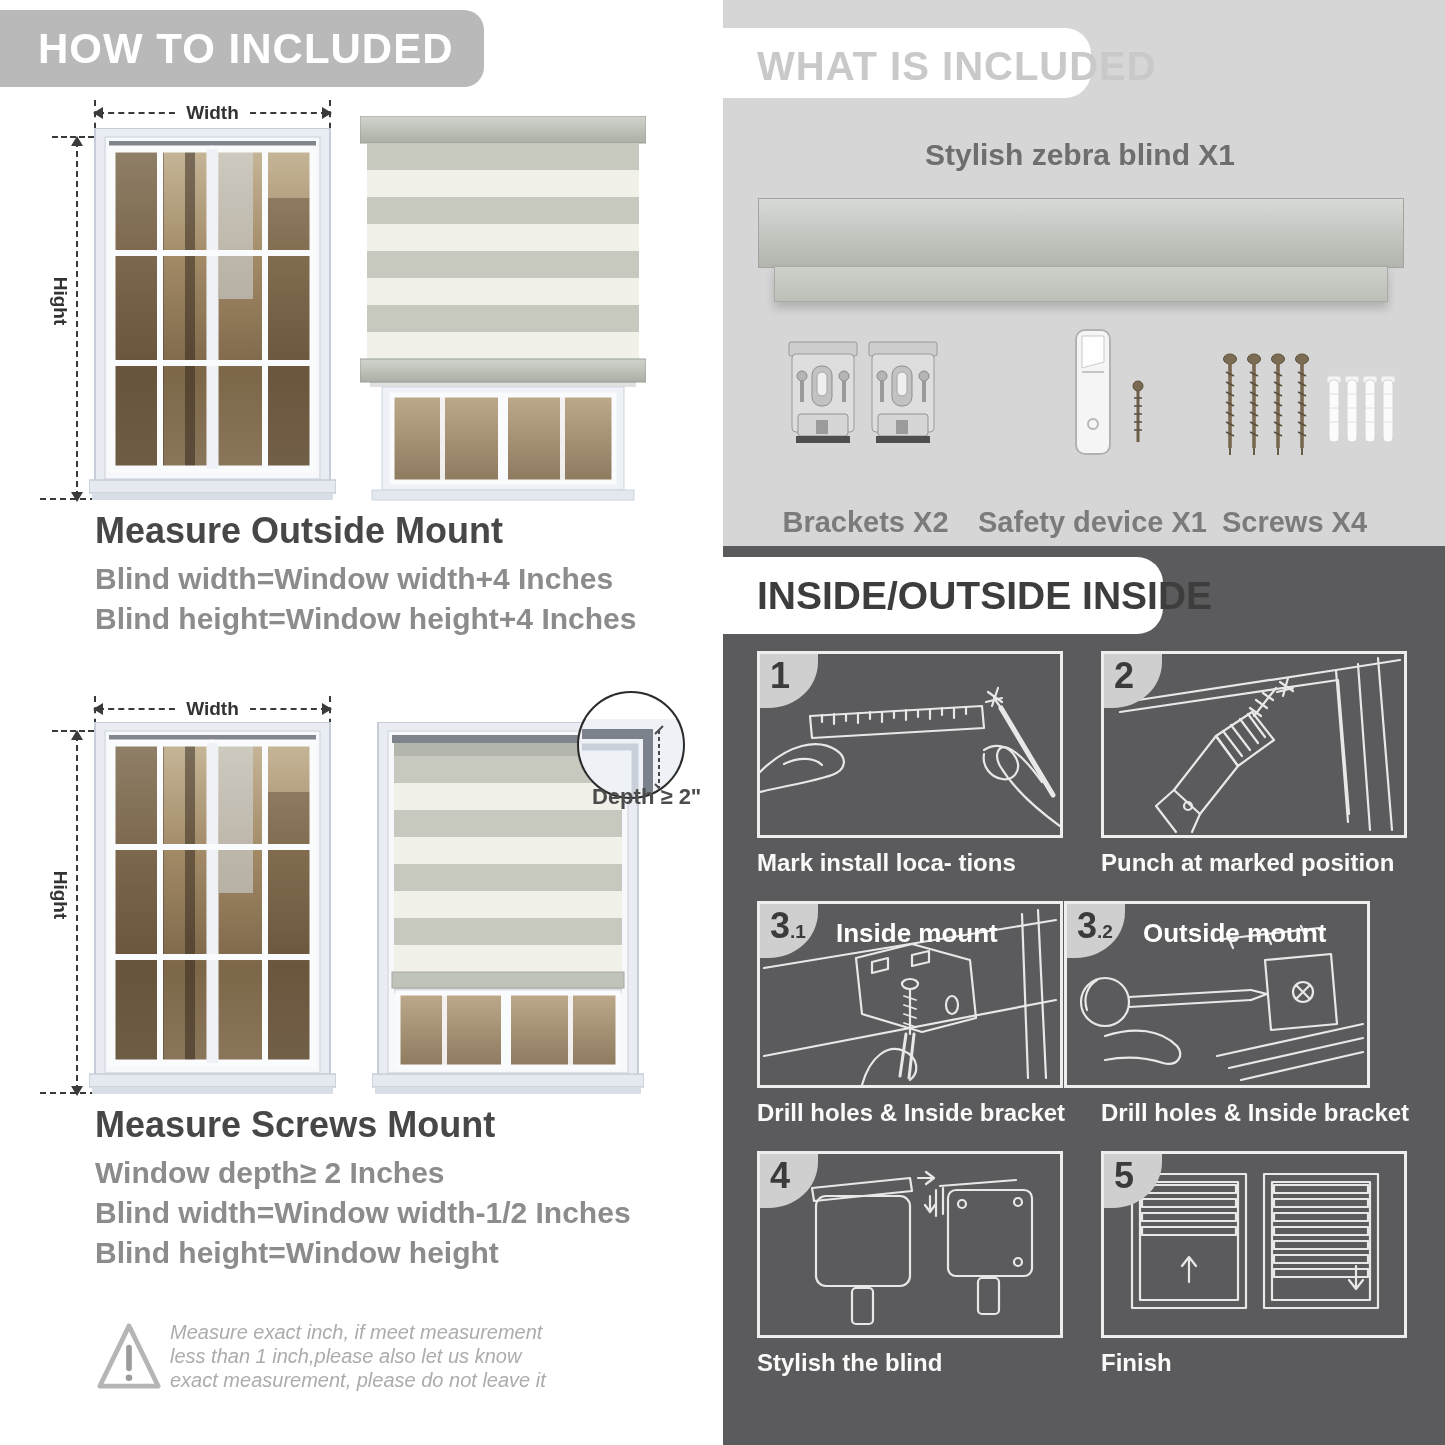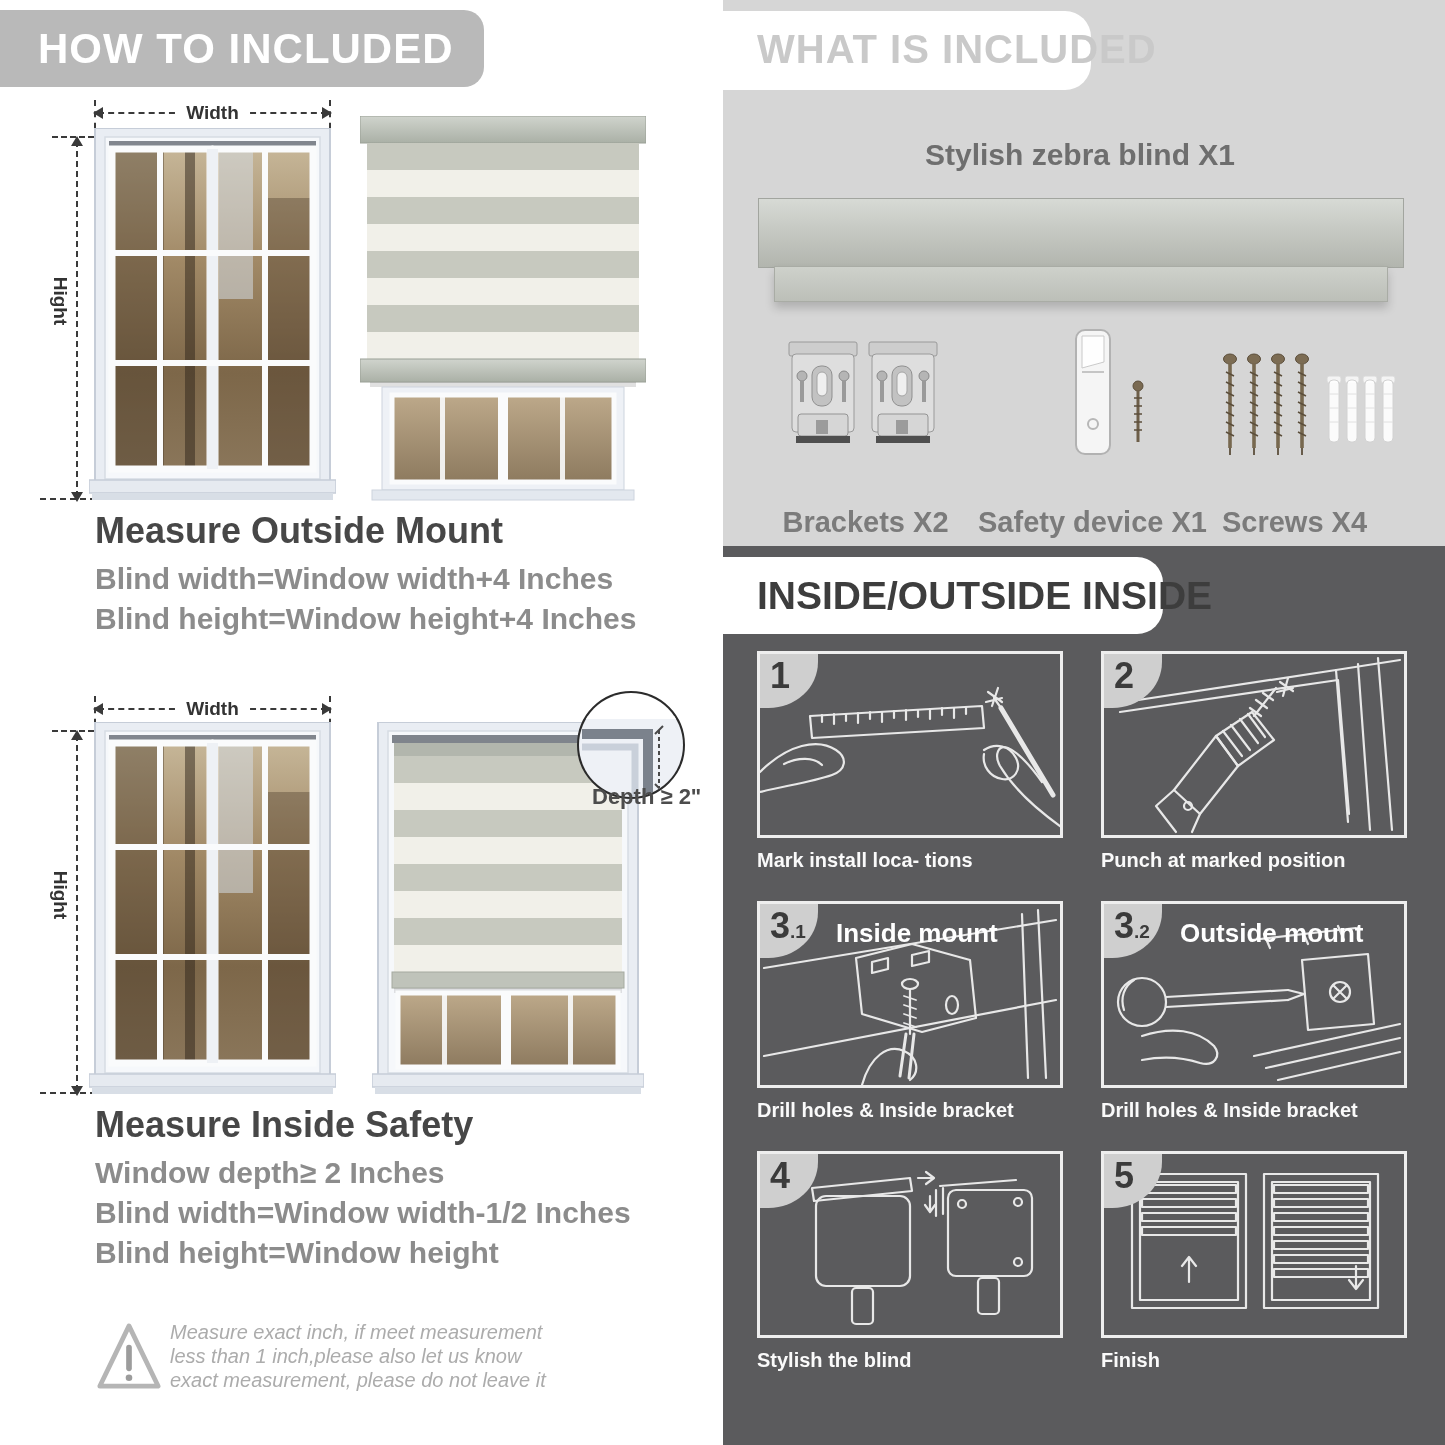--- a/index.html
+++ b/index.html
@@ -26,41 +26,41 @@
   .harrow .ahv.t{top:-2px;border-bottom:10px solid #3a3a3a;border-top:none;}
   .harrow .ahv.b{bottom:-2px;border-top:10px solid #3a3a3a;border-bottom:none;}
   .vguide{width:0;height:40px;border-left:2px dashed #3a3a3a;}
   .hguide{height:0;border-top:2px dashed #3a3a3a;}
   .hlabel{width:60px;text-align:center;font-size:19px;font-weight:700;color:#333;transform:rotate(90deg);}
   .depth-label{font-size:22px;font-weight:700;color:#4c4c4c;white-space:nowrap;}
   .warn-text{width:400px;font-size:20px;line-height:24px;color:#acacac;}
   
   .rt-bg{left:723px;top:0;width:722px;height:546px;background:#d6d6d6;}
   .pill{background:#ffffff;border-radius:0 26px 26px 0;}
-  .rt-pill{left:705px;top:11px;width:386px;height:79px;}
+  .rt-pill{left:705px;top:28px;width:386px;height:70px;}
   .rt-pill span{display:block;font-size:40px;font-weight:700;color:#c9c9c9;line-height:77px;
                 padding-left:52px;letter-spacing:1px;white-space:nowrap;}
   .blind-label{left:860px;top:138px;width:440px;text-align:center;font-size:30px;font-weight:700;color:#6e6e6e;}
   .rail-main{left:758px;top:198px;width:644px;height:68px;border:1px solid #a2a59f;
              background:linear-gradient(180deg,#d7dad5 0%,#c6c9c3 45%,#b2b5ae 100%);}
   .rail-lower{left:774px;top:266px;width:612px;height:34px;border:1px solid #a9aca5;
               background:linear-gradient(180deg,#ced1cb,#bcbfb8);box-shadow:0 6px 9px rgba(0,0,0,0.18);}
   .item-label{top:466px;font-size:29px;font-weight:700;color:#7b7b7b;text-align:center;white-space:nowrap;margin-top:40px;}
   
   .rb-bg{left:723px;top:546px;width:722px;height:899px;background:#5b5b5d;}
   .rb-pill{left:705px;top:557px;width:458px;height:77px;}
   .rb-pill span{display:block;font-size:39px;font-weight:700;color:#3d3d3d;line-height:77px;
                 padding-left:52px;white-space:nowrap;}
   .frame{width:306px;height:187px;border:3px solid #eeeeee;box-sizing:border-box;}
   .badge{position:absolute;left:0;top:0;width:58px;height:54px;background:#cfcfcf;
          border-radius:0 0 85% 0;color:#3b3b3b;font-weight:700;font-size:36px;
          padding:2px 0 0 10px;box-sizing:border-box;line-height:40px;}
   .badge .sub{font-size:19px;}
   .steptitle{position:absolute;left:76px;top:14px;font-size:26px;font-weight:700;color:#ffffff;white-space:nowrap;text-align:center;}
-  .cap{width:345px;font-size:20px;font-weight:700;color:#fafafa;white-space:nowrap;}
+  .cap{width:345px;font-size:24px;font-weight:700;color:#fafafa;white-space:nowrap;}
   .illu{position:absolute;left:0;top:0;width:100%;height:100%;}
   .illu g{stroke:#e8e8e8;fill:none;stroke-width:2.2;stroke-linecap:round;stroke-linejoin:round;}
 </style>
 </head>
 <body>
 
 <div class="canvas">
 
   <svg width="0" height="0" style="position:absolute">
     <defs>
@@ -227,21 +227,21 @@
         <rect x="7" y="30" width="104" height="88" fill="#eef1f6"></rect>
         <rect x="7" y="7" width="104" height="26" fill="#ffffff"></rect>
         <path d="M10,48 L76,48 L76,112" stroke="#7b828c" stroke-width="10" fill="none"></path>
         <path d="M10,61 L63,61 L63,112" stroke="#c9d0da" stroke-width="7" fill="none"></path>
         <path d="M87,44 L87,102" stroke="#4a4a4a" stroke-width="2" stroke-dasharray="4,3" fill="none"></path>
         <path d="M83,48 l8,-8 M83,98 l8,8" stroke="#4a4a4a" stroke-width="2" fill="none"></path>
       </g>
     </svg>
     <div class="abs depth-label" style="left:592px;top:784px;">Depth ≥ 2"</div>
 
-    <div class="abs sec-title" style="left:95px;top:1104px;">Measure Inside Safety</div>
+    <div class="abs sec-title" style="left:95px;top:1104px;">Measure Screws Mount</div>
     <div class="abs sec-line" style="left:95px;top:1156px;">Window depth≥ 2 Inches</div>
     <div class="abs sec-line" style="left:95px;top:1196px;">Blind width=Window width-1/2 Inches</div>
     <div class="abs sec-line" style="left:95px;top:1236px;">Blind height=Window height</div>
 
     <svg class="abs" style="left:96px;top:1318px;" width="66" height="78" viewBox="0 0 70 80">
       <path d="M35,7 L66,71 L4,71 Z" fill="none" stroke="#b5b5b5" stroke-width="5" stroke-linejoin="round"></path>
       <line x1="35" y1="30" x2="35" y2="52" stroke="#9c9c9c" stroke-width="6" stroke-linecap="round"></line>
       <circle cx="35" cy="62" r="3.5" fill="#9c9c9c"></circle>
     </svg>
     <div class="abs warn-text" style="left:170px;top:1320px;font-style:italic;">Measure exact inch, if meet measurement less than 1 inch,please also let us know exact measurement, please do not leave it</div>
@@ -408,21 +408,21 @@
           <path d="M144,92 l12,4 M144,101 l12,4 M144,110 l12,4 M144,119 l12,4" stroke-width="1.8"></path>
           <path d="M146,130 L140,172 M154,130 L149,174" stroke-width="3"></path>
           <path d="M102,181 C110,152 128,140 144,147 C158,153 160,168 150,176"></path>
         </g>
       </svg>
       <div class="badge"><span>3</span><span class="sub">.1</span></div>
       <div class="steptitle">Inside mount</div>
     </div>
     <div class="abs cap" style="left:757px;top:1099px;">Drill holes &amp;  Inside bracket</div>
 
-    <div class="abs frame" style="left:1101px;top:901px;padding-left:36px;">
+    <div class="abs frame" style="left:1064px;top:901px;padding-left:36px;">
       <svg class="illu" viewBox="0 0 300 181">
         <g>
           <circle cx="38" cy="98" r="24"></circle>
           <path d="M30,76 C20,82 16,94 20,106"></path>
           <path d="M62,93 L184,86 M62,103 L184,96"></path>
           <path d="M184,86 L200,90 L184,96"></path>
           <path d="M198,56 L264,50 L270,120 L204,126 Z"></path>
           <circle cx="236" cy="88" r="10"></circle>
           <path d="M229,81 l14,14 M243,81 l-14,14"></path>
           <path d="M148,36 L252,24"></path>

